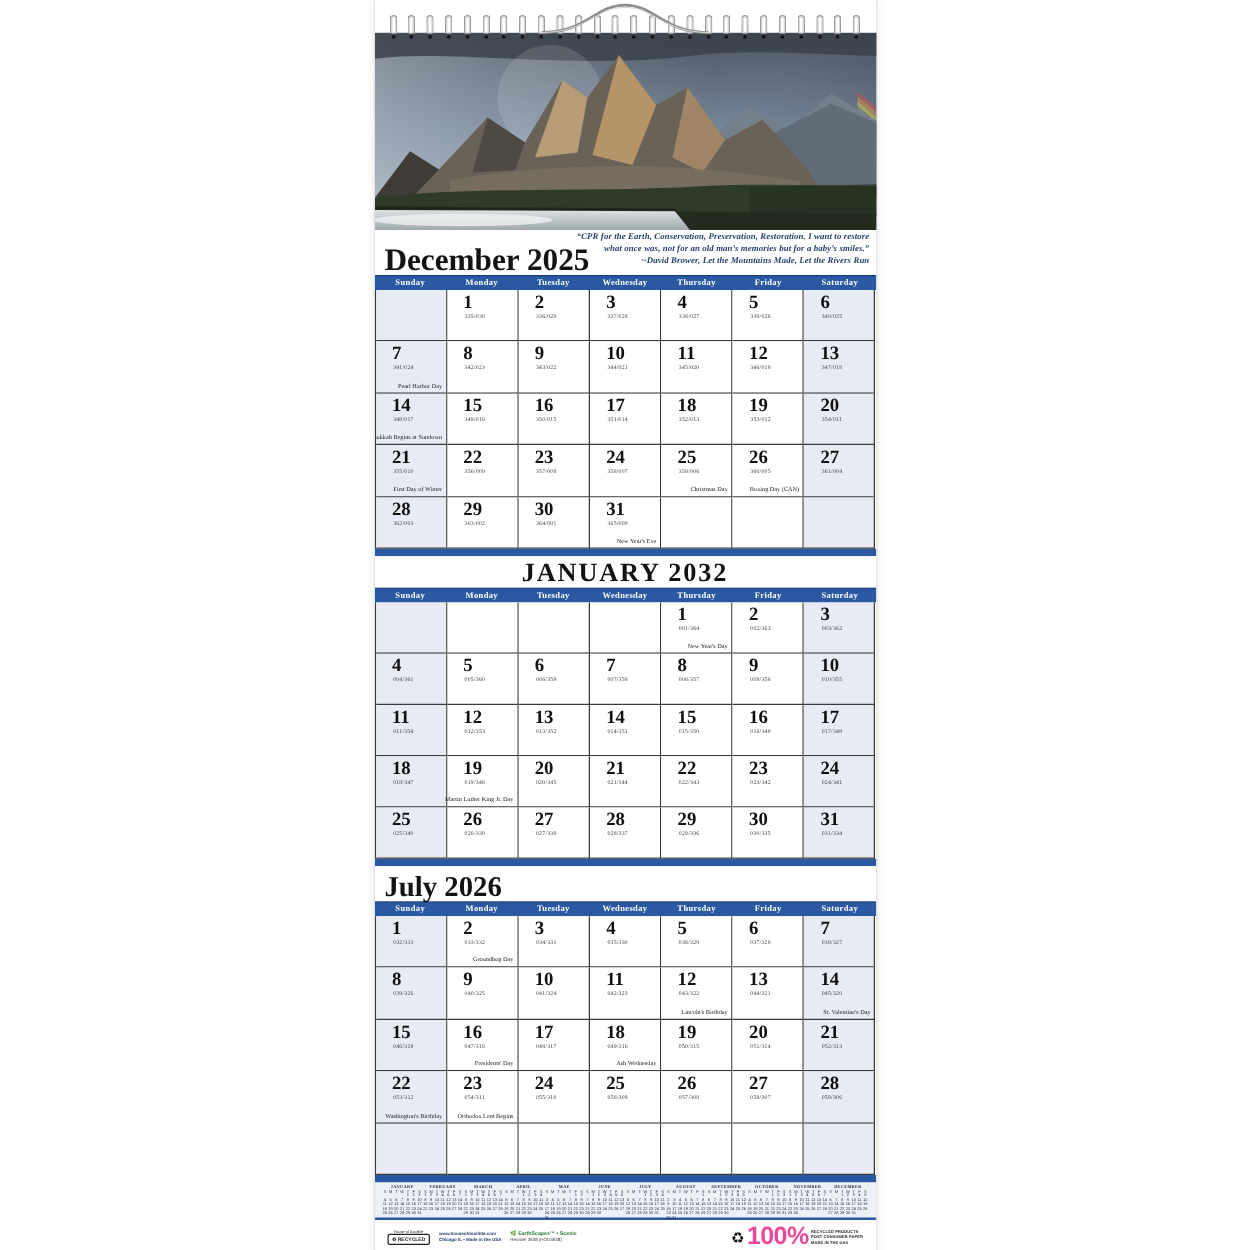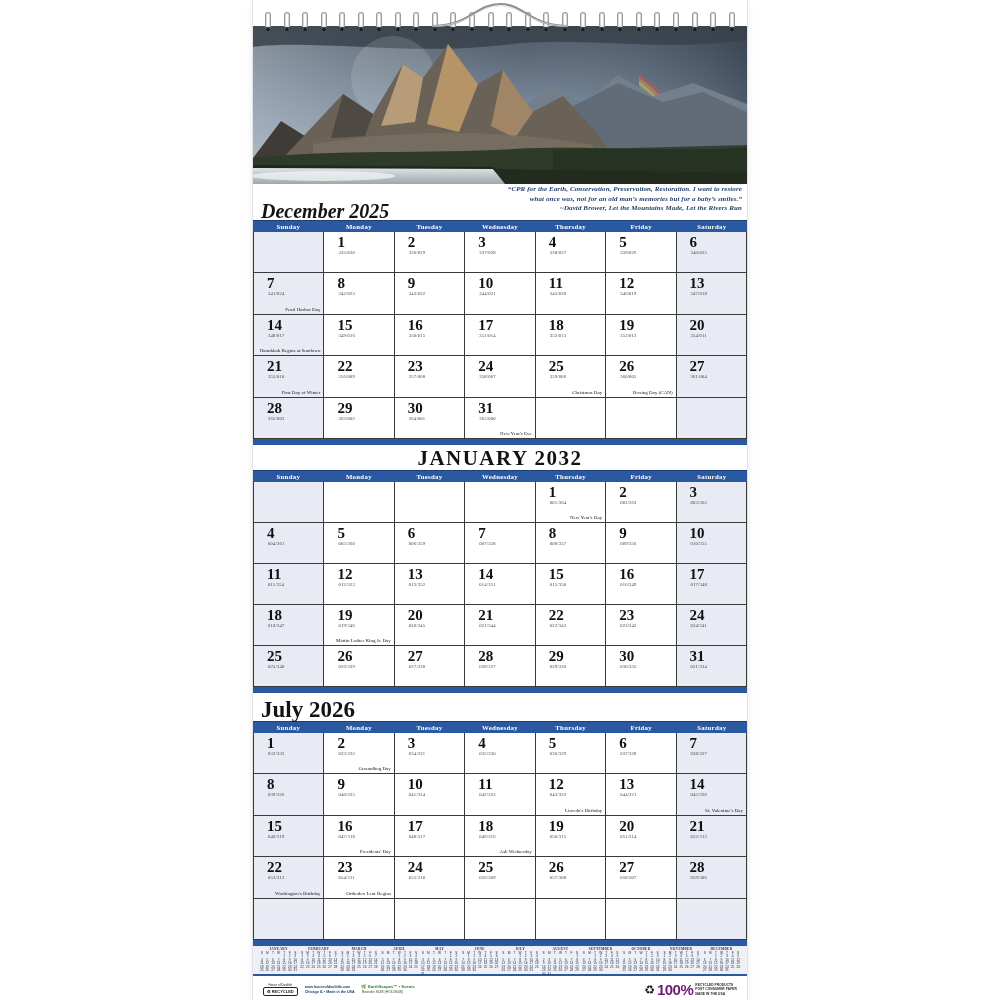--- a/index.html
+++ b/index.html
@@ -1,37 +1,37 @@
 <!DOCTYPE html>
 <html><head>
 <meta charset="utf-8">
 <style>
   html,body{margin:0;padding:0;width:1000px;height:1000px;background:#ffffff;font-family:"Liberation Serif",serif;}
-  .calendar{position:relative;width:494px;height:1000px;margin:0 auto;overflow:hidden;background:#fff;
+  .calendar{position:relative;width:401px;height:1000px;margin:0 auto;overflow:hidden;background:#fff;
             box-shadow:0 0 0 1px #e3e3e3,0 2px 8px rgba(0,0,0,.10);}
   
   .topzone{position:relative;height:26px;background:#fff;}
   .hanger{position:absolute;left:50%;top:1px;transform:translateX(-50%);z-index:3;}
   .binding{position:absolute;left:0;top:12px;width:100%;display:flex;justify-content:space-between;
            padding:0 10px;box-sizing:border-box;z-index:2;}
   .loop{position:relative;width:10px;height:15px;}
   .loop::before{content:'';position:absolute;left:2px;right:2px;top:0;bottom:0;
                 border:1.4px solid #9b9b9b;border-bottom:none;border-radius:4px 4px 0 0;
                 box-shadow:inset 0 0 0 1px #d9d9d9;}
   .loop::after{content:'';position:absolute;left:50%;bottom:-4px;width:3px;height:3px;background:#14161a;
                border-radius:50%;transform:translateX(-50%);}
   
   .photo{height:158px;line-height:0;}
   
   .band{position:relative;background:#fff;}
   .band-dec{height:36px;}
   .quote{position:absolute;right:5px;top:1px;text-align:right;font-style:italic;font-weight:bold;
          font-size:7px;line-height:9.5px;color:#24406e;letter-spacing:.1px;}
   .m-title{color:#131313;font-weight:bold;margin:0;}
-  .t-dec{position:absolute;left:8px;bottom:-1px;font-size:20px;line-height:1;font-style:italic;}
+  .t-dec{position:absolute;left:8px;bottom:-1px;font-size:25px;line-height:1;}
   .band-jan{height:25px;text-align:center;}
   .t-jan{font-size:21px;line-height:26px;letter-spacing:1.5px;}
   .band-feb{height:28px;}
   .t-feb{position:absolute;left:8px;bottom:0;font-size:23px;line-height:1;}
   
   .dowbar{height:11px;background:#2a59a1;display:flex;border-top:1px solid #1c3f7a;}
   .dow{flex:1;color:#fff;font-weight:bold;font-size:6.8px;line-height:11px;text-align:center;letter-spacing:.3px;}
   .grid{display:grid;grid-template-columns:repeat(7,1fr);border-left:1px solid #3a3a3a;box-sizing:border-box;}
   .g-dec{height:207px;grid-template-rows:repeat(5,1fr);}
   .g-jan{height:205px;grid-template-rows:repeat(5,1fr);}
@@ -54,21 +54,21 @@
           box-sizing:border-box;font-family:"Liberation Sans",sans-serif;background:#fff;}
   .f-left{display:flex;align-items:center;gap:7px;}
   .logoblk{text-align:center;}
   .logo-arc{font-size:3px;color:#222;line-height:4px;}
   .logo-box{border:1px solid #222;border-radius:2px;font-size:4px;font-weight:bold;color:#1c1c1c;
             padding:1px 3px;line-height:5px;}
   .addr{font-size:3.6px;font-weight:bold;color:#24406e;line-height:5px;}
   .brand{font-size:4.2px;font-weight:bold;color:#2e7d32;line-height:6px;}
   .reorder{font-size:3.6px;color:#444;line-height:5px;font-weight:normal;}
   .f-right{display:flex;align-items:center;gap:2px;}
-  .pct{font-size:15px;font-weight:bold;color:#701a75;letter-spacing:-.5px;}
+  .pct{font-size:20px;font-weight:bold;color:#ec4899;letter-spacing:-.5px;}
   .recycle-glyph{font-size:12px;color:#111;line-height:1;}
   .rec-lines{font-size:3.2px;font-weight:bold;color:#222;line-height:4.2px;letter-spacing:.1px;}
 </style>
 </head>
 <body>
 
 <div class="calendar">
 
   <div class="topzone">
     <svg class="hanger" width="150" height="26" viewBox="0 0 150 26">

